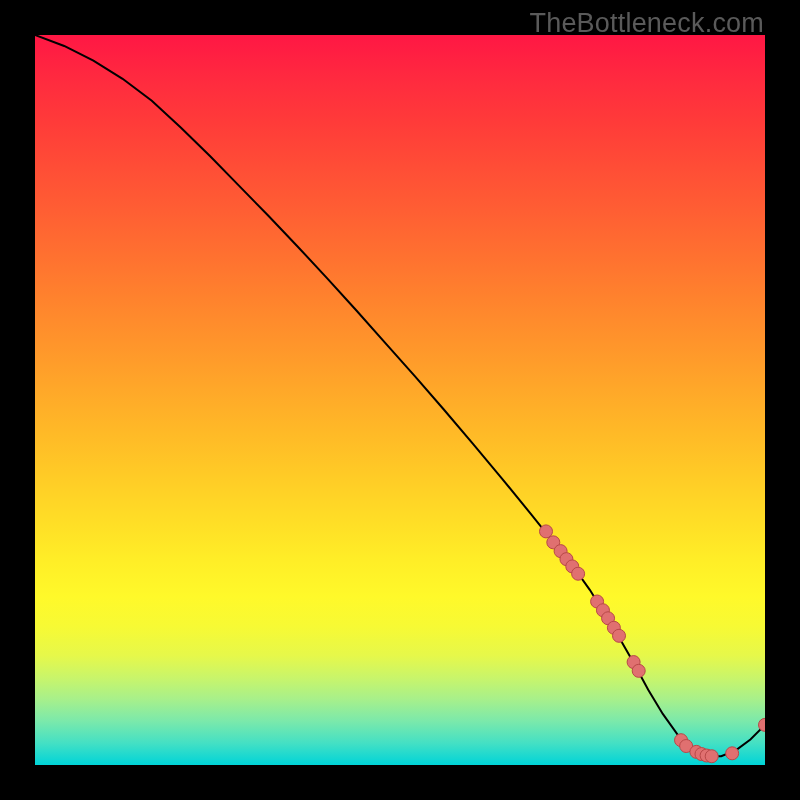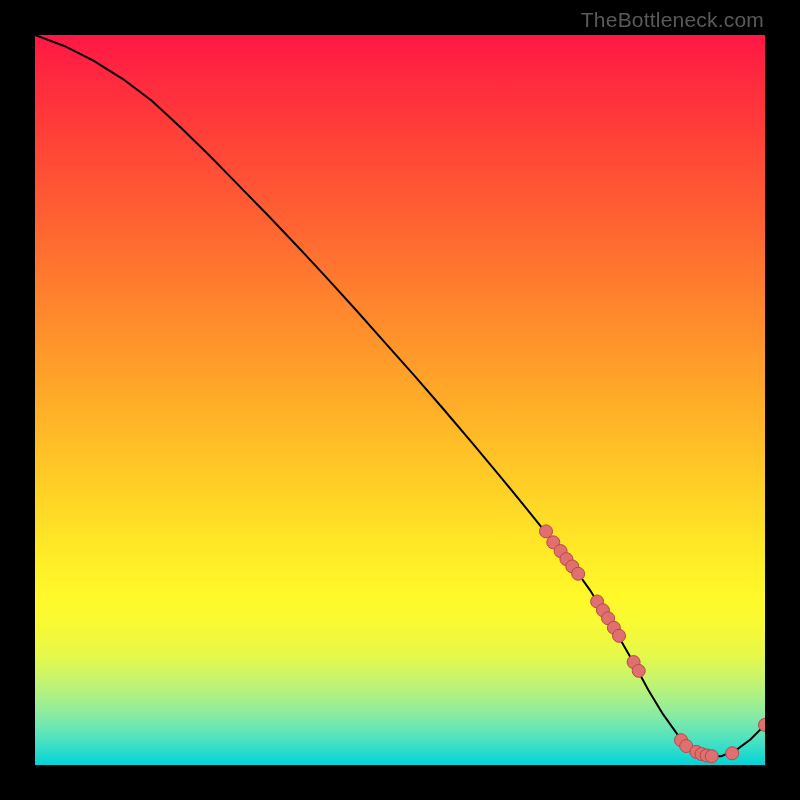--- a/index.html
+++ b/index.html
@@ -55,21 +55,21 @@
     position: absolute;
     inset: 0;
     width: 730px;
     height: 730px;
   }
   .watermark {
     position: absolute;
     top: 8px;
     right: 36px;
     color: #5a5a5a;
-    font-size: 21px;
+    font-size: 27px;
     font-weight: 400;
     letter-spacing: 0.2px;
   }
 </style>
 </head>
 <body>
 
 <div class="stage">
 
   <div class="plot-area">

